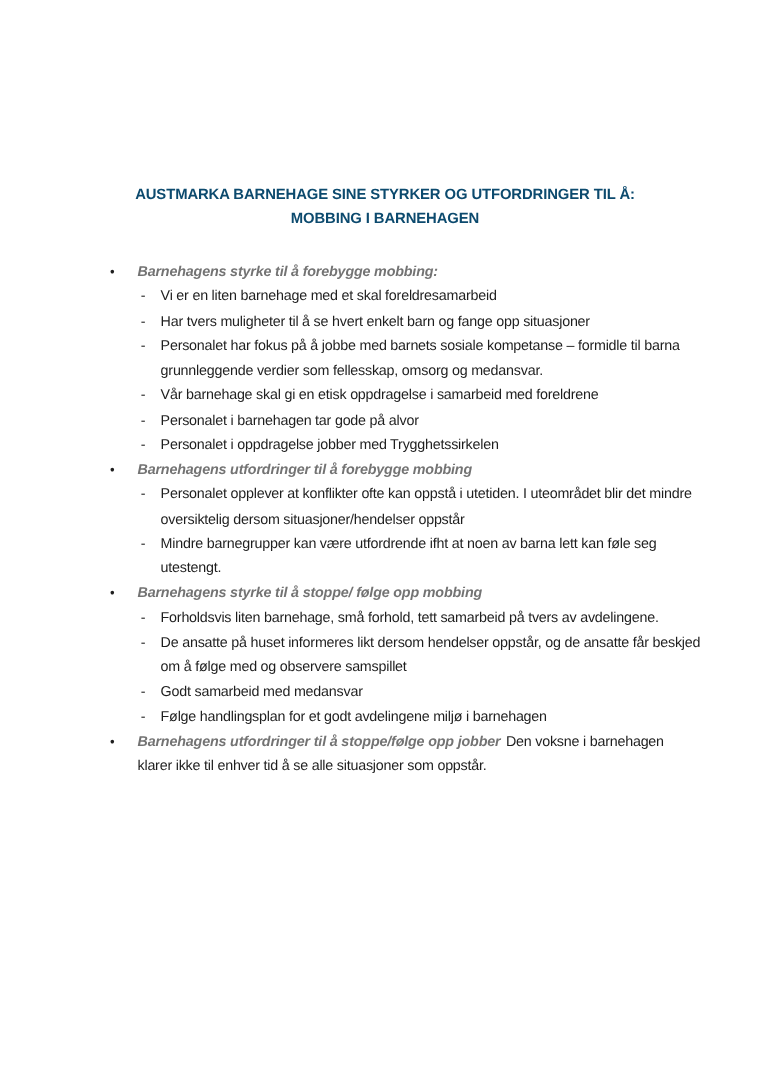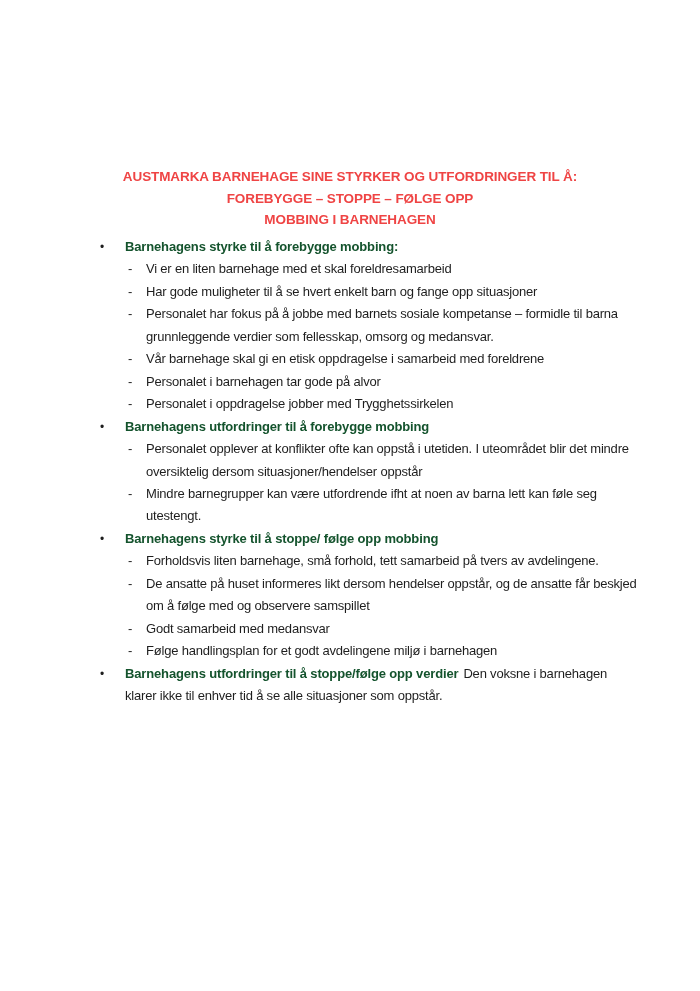--- a/index.html
+++ b/index.html
@@ -50,50 +50,50 @@
   .dash-row {
     padding-left: 28px;
   }
   .dash-row > .marker {
     width: 18px;
   }
   .row-text {
     flex: 1 1 auto;
   }
   .row-text b {
-    color: #14532d;
+    color: #737373;
     letter-spacing: -0.15px;
+    font-style: italic;
   }
   .section-lead {
     margin-left: 5px;
   }
 </style>
 </head>
 <body>
 
 <div class="page">
 
-  <div class="doc-title" style="color: #ef4444;">
+  <div class="doc-title" style="color: #0c4a6e;">
     <div>AUSTMARKA BARNEHAGE SINE STYRKER OG UTFORDRINGER TIL Å:</div>
-    <div>FOREBYGGE – STOPPE – FØLGE OPP</div>
     <div>MOBBING I BARNEHAGEN</div>
   </div>
 
   <div class="content-list" style="color: rgb(30, 30, 30);">
       <div class="row bullet-row">
         <span class="marker">•</span>
         <span class="row-text"><b>Barnehagens styrke til å forebygge mobbing:</b></span>
       </div>
       <div class="row dash-row">
         <span class="marker">-</span>
         <span class="row-text"><span>Vi er en liten barnehage med et skal foreldresamarbeid</span></span>
       </div>
       <div class="row dash-row">
         <span class="marker">-</span>
-        <span class="row-text"><span>Har gode muligheter til å se hvert enkelt barn og fange opp situasjoner</span></span>
+        <span class="row-text"><span>Har tvers muligheter til å se hvert enkelt barn og fange opp situasjoner</span></span>
       </div>
       <div class="row dash-row">
         <span class="marker">-</span>
         <span class="row-text"><span>Personalet har fokus på å jobbe med barnets sosiale kompetanse – formidle til barna grunnleggende verdier som fellesskap, omsorg og medansvar.</span></span>
       </div>
       <div class="row dash-row">
         <span class="marker">-</span>
         <span class="row-text"><span>Vår barnehage skal gi en etisk oppdragelse i samarbeid med foreldrene</span></span>
       </div>
       <div class="row dash-row">
@@ -131,17 +131,17 @@
       <div class="row dash-row">
         <span class="marker">-</span>
         <span class="row-text"><span>Godt samarbeid med medansvar</span></span>
       </div>
       <div class="row dash-row">
         <span class="marker">-</span>
         <span class="row-text"><span>Følge handlingsplan for et godt avdelingene miljø i barnehagen</span></span>
       </div>
       <div class="row bullet-row">
         <span class="marker">•</span>
-        <span class="row-text"><b>Barnehagens utfordringer til å stoppe/følge opp verdier</b><span class="section-lead">Den voksne i barnehagen klarer ikke til enhver tid å se alle situasjoner som oppstår.</span></span>
+        <span class="row-text"><b>Barnehagens utfordringer til å stoppe/følge opp jobber</b><span class="section-lead">Den voksne i barnehagen klarer ikke til enhver tid å se alle situasjoner som oppstår.</span></span>
       </div>
     </div>
 
 </div>
 
 </body></html>

